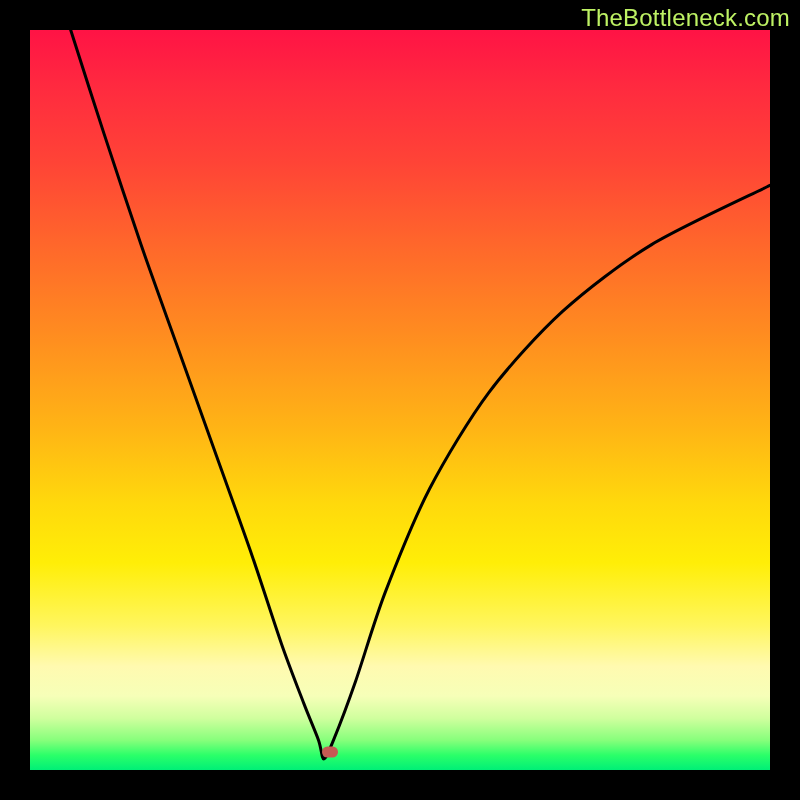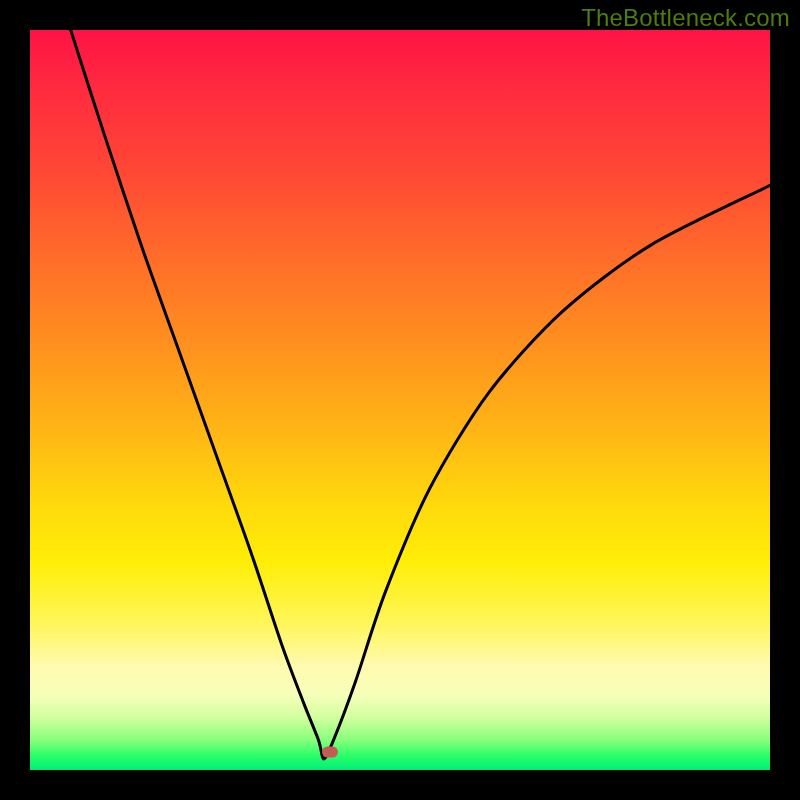--- a/index.html
+++ b/index.html
@@ -14,21 +14,21 @@
   .stage {
     position: relative;
     width: 800px;
     height: 800px;
     background: #000;
   }
   .watermark {
     position: absolute;
     top: 4px;
     right: 10px;
-    color: #4d7c0f;
+    color: #bef264;
     font-size: 24px;
     font-weight: 500;
     letter-spacing: 0.2px;
     z-index: 5;
     user-select: none;
   }
   .plot-area {
     position: absolute;
     left: 30px;
     top: 30px;

